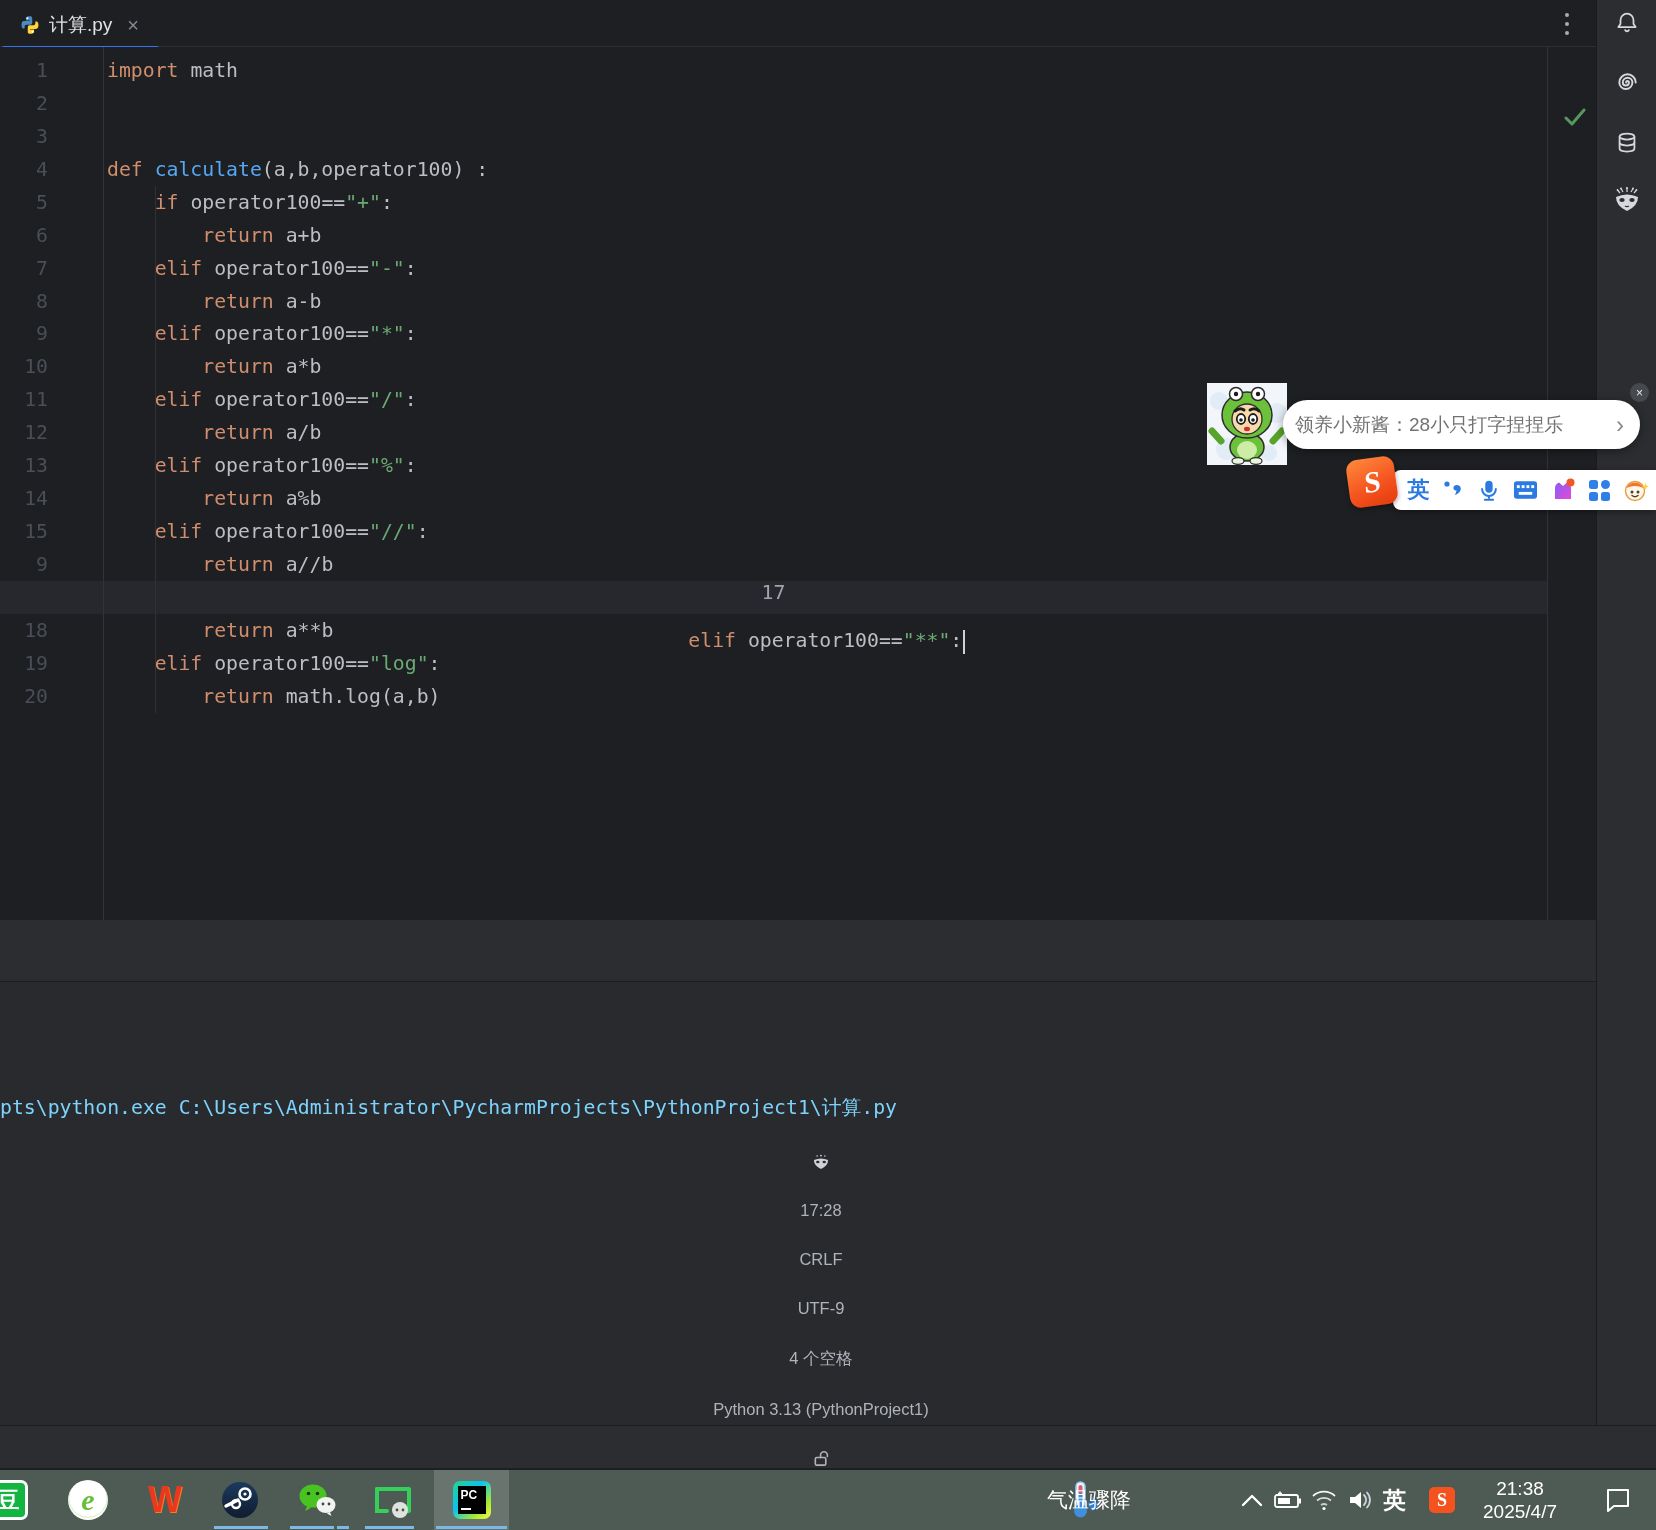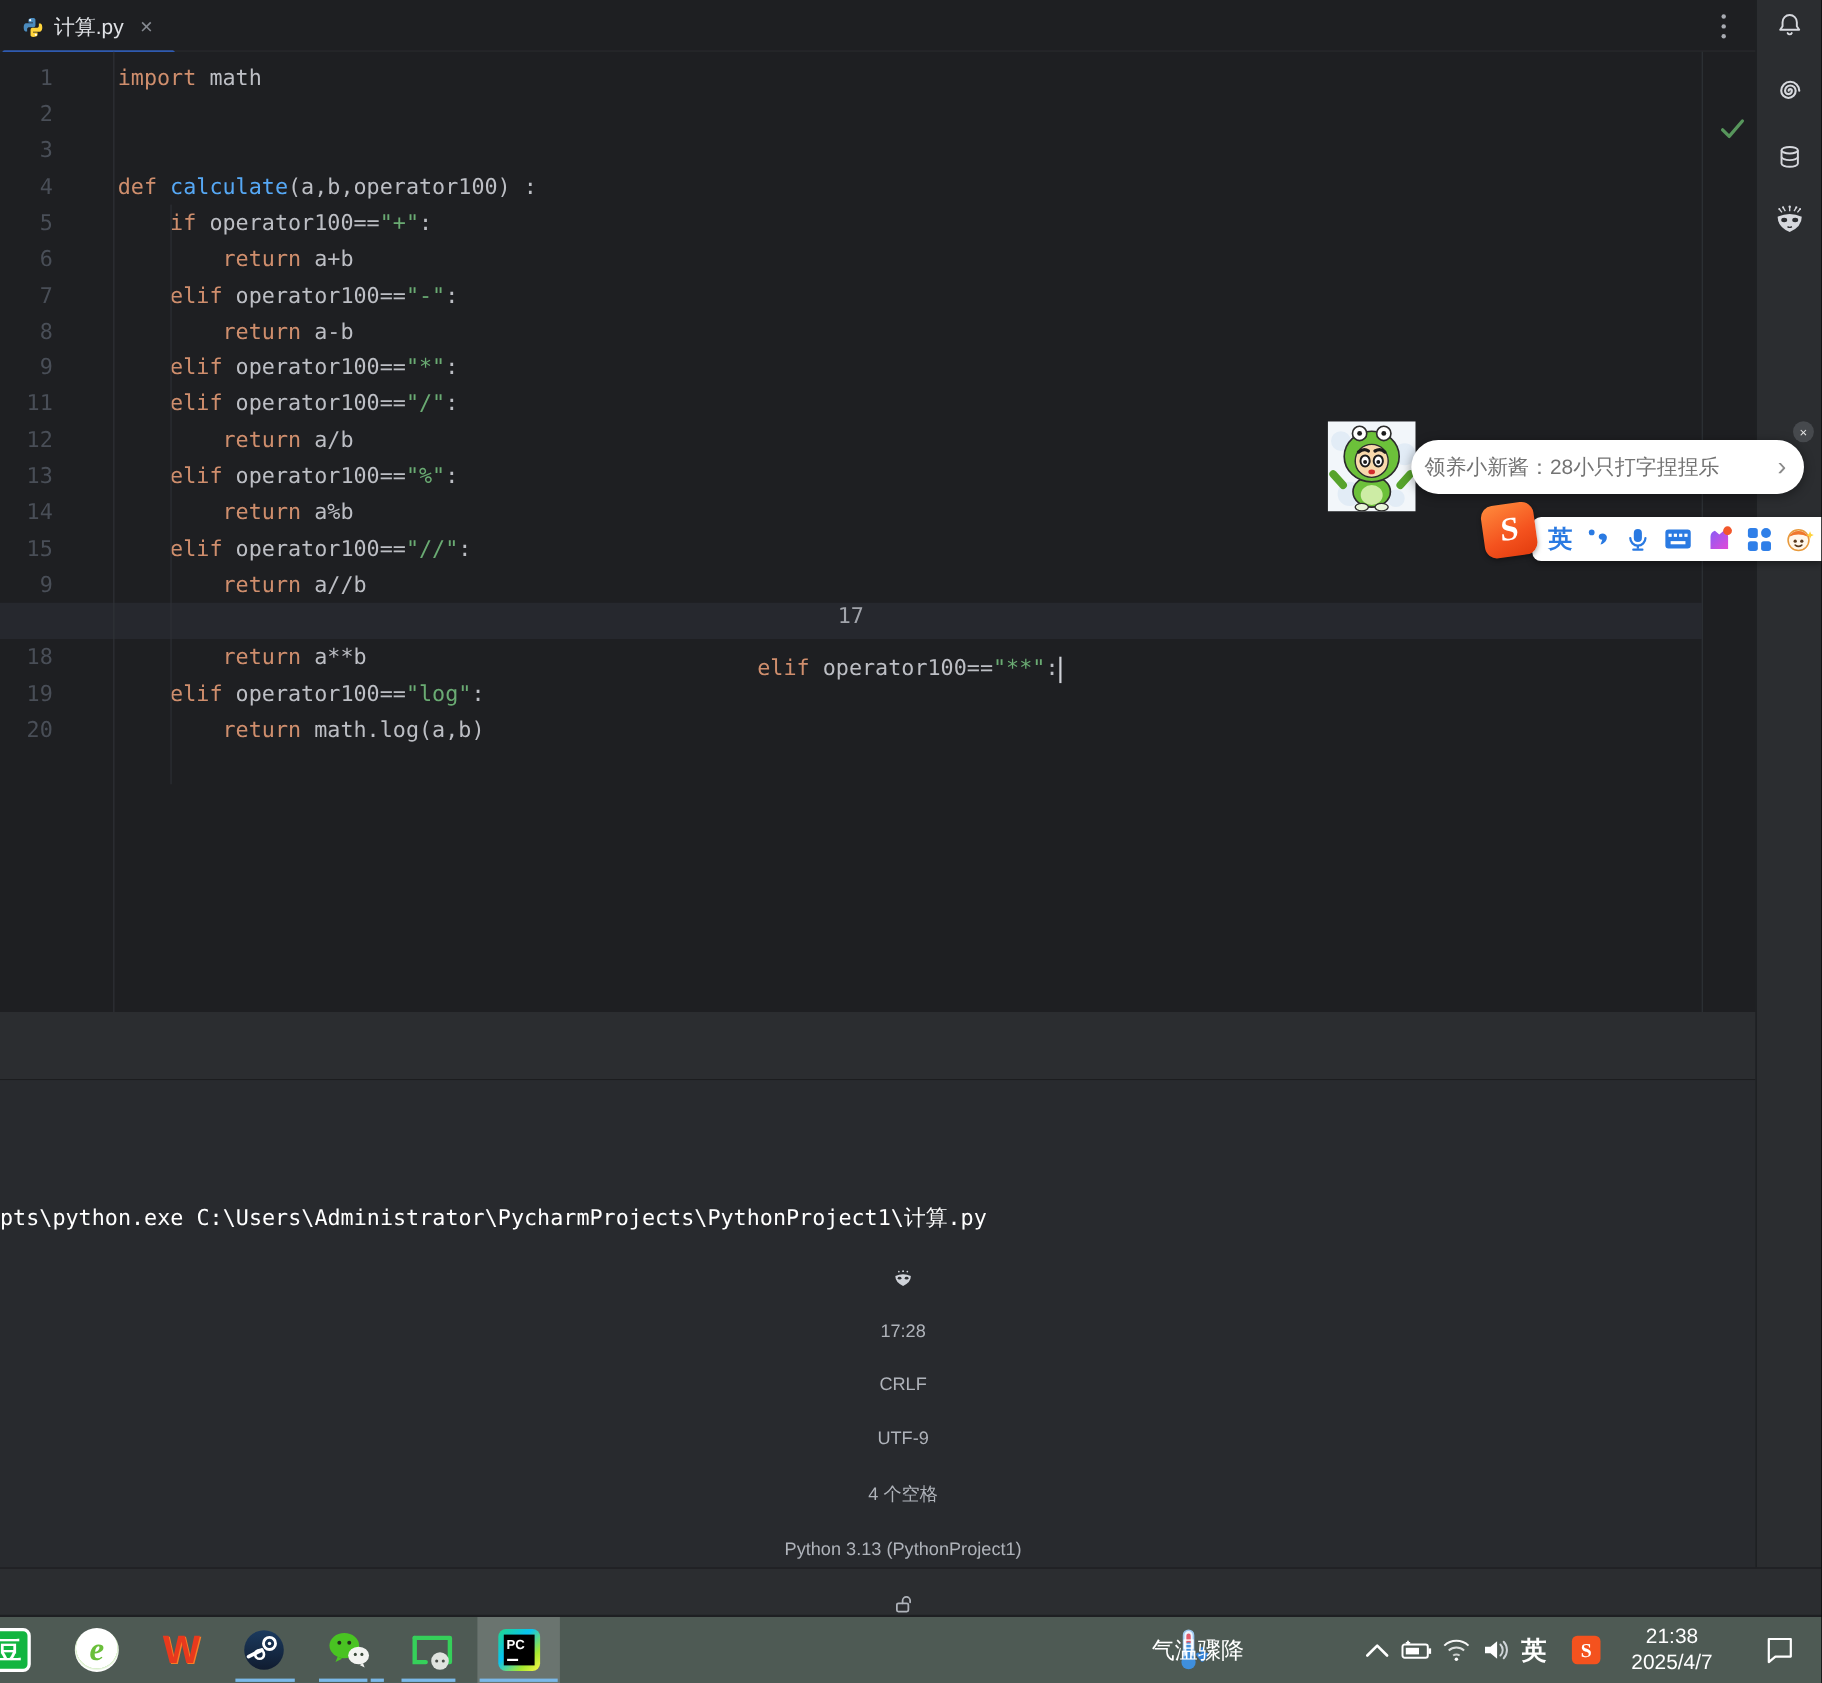--- a/index.html
+++ b/index.html
@@ -38,21 +38,21 @@
   .tok-f { color:#56a8f5; }
   .tok-s { color:#6aab73; }
   .tok-p { color:#bcbec4; }
   .caret { display:inline-block; width:2px; height:24px; background:#ced0d6; vertical-align:middle; margin-left:1px; }
   .inspect-check { position:absolute; left:1564px; top:60px; }
   
   .run-panel { position:absolute; left:0; top:920px; width:1596px; height:505px; background:#2b2d30; }
   .run-divider { position:absolute; left:0; top:61px; width:1596px; height:1px; background:#1b1c1f; }
   .console-zone { position:absolute; left:0; top:62px; width:1596px; height:443px; background:#282a2e; }
   .console-line {
-    position:absolute; left:0; top:112px; white-space:pre; color:#ffffff;
+    position:absolute; left:0; top:112px; white-space:pre; color:#7dd3fc;
     font-family:"DejaVu Sans Mono","Liberation Mono",monospace; font-size:19.8px;
   }
   
   .right-stripe { position:absolute; left:1596px; top:0; width:60px; height:1425px; background:#2b2d30; border-left:1px solid #1b1c1f; }
   .stripe-icon { position:absolute; left:16px; width:28px; height:28px; display:flex; align-items:center; justify-content:center; }
   
   .status-bar {
     position:absolute; left:0; top:1425px; width:1656px; height:43px; background:#2b2d30;
     border-top:1px solid #1b1c1f; display:flex; align-items:center; justify-content:flex-end;
     gap:30px; padding-right:14px; color:#afb3ba; font-size:16.5px;flex-direction:column;
@@ -138,20 +138,21 @@
     <div id="code-rows">
         <div class="code-row"><span class="ln">1</span><span class="lt"><span class="tok-k">import</span><span class="tok-p"> math</span></span></div>
         <div class="code-row"><span class="ln">2</span><span class="lt"></span></div>
         <div class="code-row"><span class="ln">3</span><span class="lt"></span></div>
         <div class="code-row"><span class="ln">4</span><span class="lt"><span class="tok-k">def </span><span class="tok-f">calculate</span><span class="tok-p">(a,b,operator100) :</span></span></div>
         <div class="code-row"><span class="ln">5</span><span class="lt"><span class="tok-p">    </span><span class="tok-k">if </span><span class="tok-p">operator100==</span><span class="tok-s">"+"</span><span class="tok-p">:</span></span></div>
         <div class="code-row"><span class="ln">6</span><span class="lt"><span class="tok-p">        </span><span class="tok-k">return </span><span class="tok-p">a+b</span></span></div>
         <div class="code-row"><span class="ln">7</span><span class="lt"><span class="tok-p">    </span><span class="tok-k">elif </span><span class="tok-p">operator100==</span><span class="tok-s">"-"</span><span class="tok-p">:</span></span></div>
         <div class="code-row"><span class="ln">8</span><span class="lt"><span class="tok-p">        </span><span class="tok-k">return </span><span class="tok-p">a-b</span></span></div>
         <div class="code-row"><span class="ln">9</span><span class="lt"><span class="tok-p">    </span><span class="tok-k">elif </span><span class="tok-p">operator100==</span><span class="tok-s">"*"</span><span class="tok-p">:</span></span></div>
+        <div class="code-row"><span class="ln">10</span><span class="lt"><span class="tok-p">        </span><span class="tok-k">return </span><span class="tok-p">a*b</span></span></div>
         <div class="code-row"><span class="ln">11</span><span class="lt"><span class="tok-p">    </span><span class="tok-k">elif </span><span class="tok-p">operator100==</span><span class="tok-s">"/"</span><span class="tok-p">:</span></span></div>
         <div class="code-row"><span class="ln">12</span><span class="lt"><span class="tok-p">        </span><span class="tok-k">return </span><span class="tok-p">a/b</span></span></div>
         <div class="code-row"><span class="ln">13</span><span class="lt"><span class="tok-p">    </span><span class="tok-k">elif </span><span class="tok-p">operator100==</span><span class="tok-s">"%"</span><span class="tok-p">:</span></span></div>
         <div class="code-row"><span class="ln">14</span><span class="lt"><span class="tok-p">        </span><span class="tok-k">return </span><span class="tok-p">a%b</span></span></div>
         <div class="code-row"><span class="ln">15</span><span class="lt"><span class="tok-p">    </span><span class="tok-k">elif </span><span class="tok-p">operator100==</span><span class="tok-s">"//"</span><span class="tok-p">:</span></span></div>
         <div class="code-row"><span class="ln">9</span><span class="lt"><span class="tok-p">        </span><span class="tok-k">return </span><span class="tok-p">a//b</span></span></div>
         <div class="code-row current"><span class="ln">17</span><span class="lt"><span class="tok-p">    </span><span class="tok-k">elif </span><span class="tok-p">operator100==</span><span class="tok-s">"**"</span><span class="tok-p">:</span><span class="caret"></span></span></div>
         <div class="code-row"><span class="ln">18</span><span class="lt"><span class="tok-p">        </span><span class="tok-k">return </span><span class="tok-p">a**b</span></span></div>
         <div class="code-row"><span class="ln">19</span><span class="lt"><span class="tok-p">    </span><span class="tok-k">elif </span><span class="tok-p">operator100==</span><span class="tok-s">"log"</span><span class="tok-p">:</span></span></div>
         <div class="code-row"><span class="ln">20</span><span class="lt"><span class="tok-p">        </span><span class="tok-k">return </span><span class="tok-p">math.log(a,b)</span></span></div>

